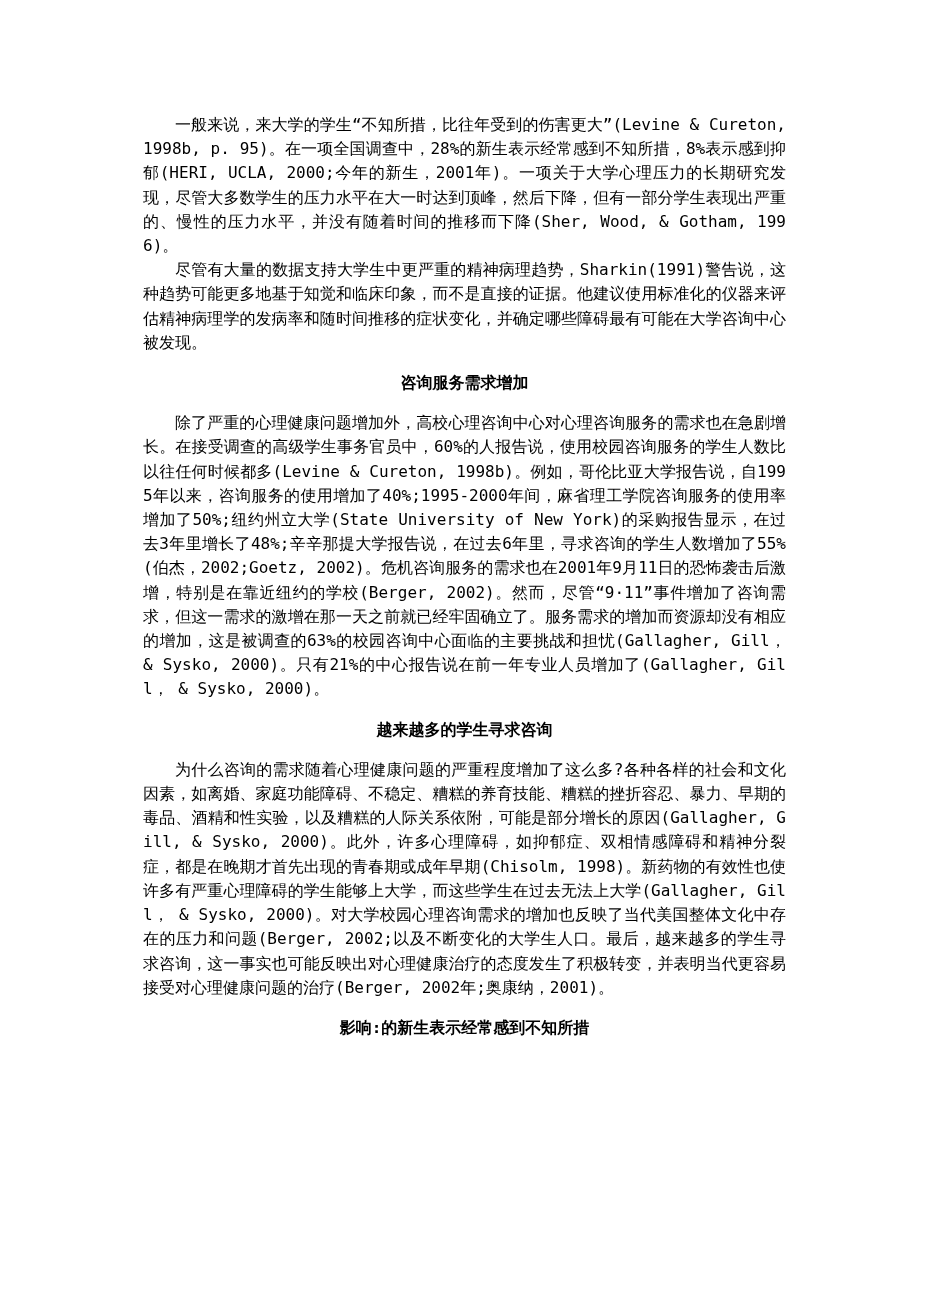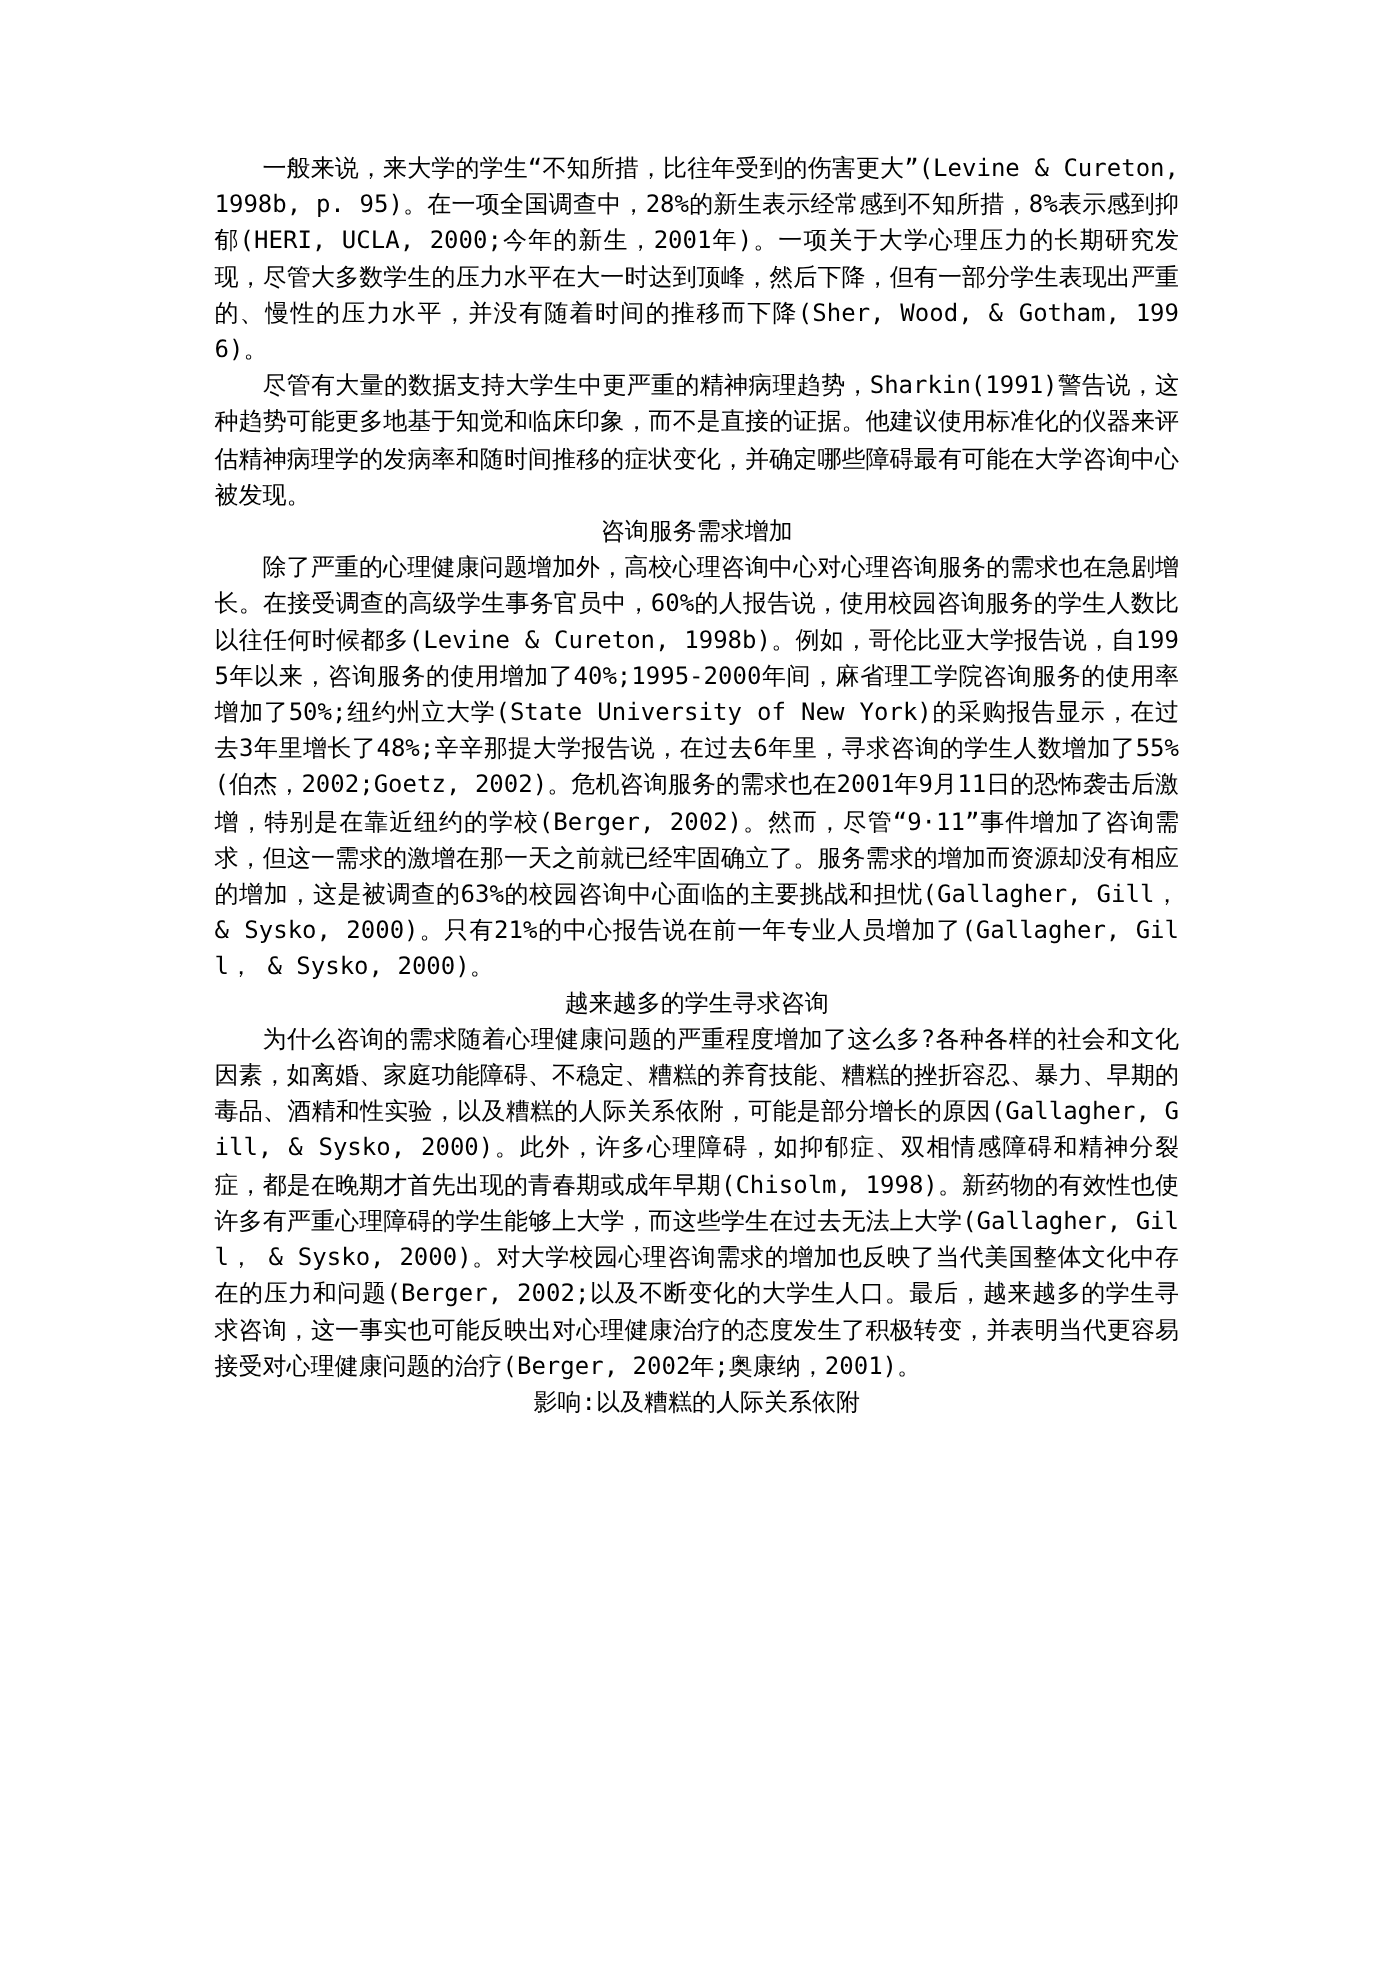--- a/index.html
+++ b/index.html
@@ -11,46 +11,46 @@
     width: 926px;
     height: 1309px;
     position: relative;
     overflow: hidden;
     font-family: "DejaVu Sans Mono", "DejaVu Sans", monospace, sans-serif;
     color: #000000;
   }
   .doc-page {
     position: absolute;
     left: 143px;
-    top: 100px;
+    top: 113px;
     width: 643px;
   }
   .para {
     margin: 0;
     padding: 0;
     font-size: 16px;
     line-height: 24.2px;
     text-align: justify;
     text-indent: 2em;
     word-break: break-all;
   }
   .section-heading {
-    margin: 0;
+    margin: 16px;
     padding: 0;
     font-size: 16px;
     line-height: 24.2px;
-    font-weight: normal;
+    font-weight: bold;
     text-align: center;
     text-indent: 0;
   }
 </style>
 </head>
 <body>
 
 <div class="doc-page">
   <p class="para">一般来说，来大学的学生“不知所措，比往年受到的伤害更大”(Levine &amp; Cureton, 1998b, p. 95)。在一项全国调查中，28%的新生表示经常感到不知所措，8%表示感到抑郁(HERI, UCLA, 2000;今年的新生，2001年)。一项关于大学心理压力的长期研究发现，尽管大多数学生的压力水平在大一时达到顶峰，然后下降，但有一部分学生表现出严重的、慢性的压力水平，并没有随着时间的推移而下降(Sher, Wood, &amp; Gotham, 1996)。</p>
   <p class="para">尽管有大量的数据支持大学生中更严重的精神病理趋势，Sharkin(1991)警告说，这种趋势可能更多地基于知觉和临床印象，而不是直接的证据。他建议使用标准化的仪器来评估精神病理学的发病率和随时间推移的症状变化，并确定哪些障碍最有可能在大学咨询中心被发现。</p>
   <h2 class="section-heading">咨询服务需求增加</h2>
   <p class="para">除了严重的心理健康问题增加外，高校心理咨询中心对心理咨询服务的需求也在急剧增长。在接受调查的高级学生事务官员中，60%的人报告说，使用校园咨询服务的学生人数比以往任何时候都多(Levine &amp; Cureton, 1998b)。例如，哥伦比亚大学报告说，自1995年以来，咨询服务的使用增加了40%;1995-2000年间，麻省理工学院咨询服务的使用率增加了50%;纽约州立大学(State University of New York)的采购报告显示，在过去3年里增长了48%;辛辛那提大学报告说，在过去6年里，寻求咨询的学生人数增加了55%(伯杰，2002;Goetz, 2002)。危机咨询服务的需求也在2001年9月11日的恐怖袭击后激增，特别是在靠近纽约的学校(Berger, 2002)。然而，尽管“9·11”事件增加了咨询需求，但这一需求的激增在那一天之前就已经牢固确立了。服务需求的增加而资源却没有相应的增加，这是被调查的63%的校园咨询中心面临的主要挑战和担忧(Gallagher, Gill， &amp; Sysko, 2000)。只有21%的中心报告说在前一年专业人员增加了(Gallagher, Gill， &amp; Sysko, 2000)。</p>
   <h2 class="section-heading">越来越多的学生寻求咨询</h2>
   <p class="para">为什么咨询的需求随着心理健康问题的严重程度增加了这么多?各种各样的社会和文化因素，如离婚、家庭功能障碍、不稳定、糟糕的养育技能、糟糕的挫折容忍、暴力、早期的毒品、酒精和性实验，以及糟糕的人际关系依附，可能是部分增长的原因(Gallagher, Gill, &amp; Sysko, 2000)。此外，许多心理障碍，如抑郁症、双相情感障碍和精神分裂症，都是在晚期才首先出现的青春期或成年早期(Chisolm, 1998)。新药物的有效性也使许多有严重心理障碍的学生能够上大学，而这些学生在过去无法上大学(Gallagher, Gill， &amp; Sysko, 2000)。对大学校园心理咨询需求的增加也反映了当代美国整体文化中存在的压力和问题(Berger, 2002;以及不断变化的大学生人口。最后，越来越多的学生寻求咨询，这一事实也可能反映出对心理健康治疗的态度发生了积极转变，并表明当代更容易接受对心理健康问题的治疗(Berger, 2002年;奥康纳，2001)。</p>
-  <h2 class="section-heading">影响:以及糟糕的人际关系依附</h2>
+  <h2 class="section-heading">影响:的新生表示经常感到不知所措</h2>
 </div>
 
 </body></html>

